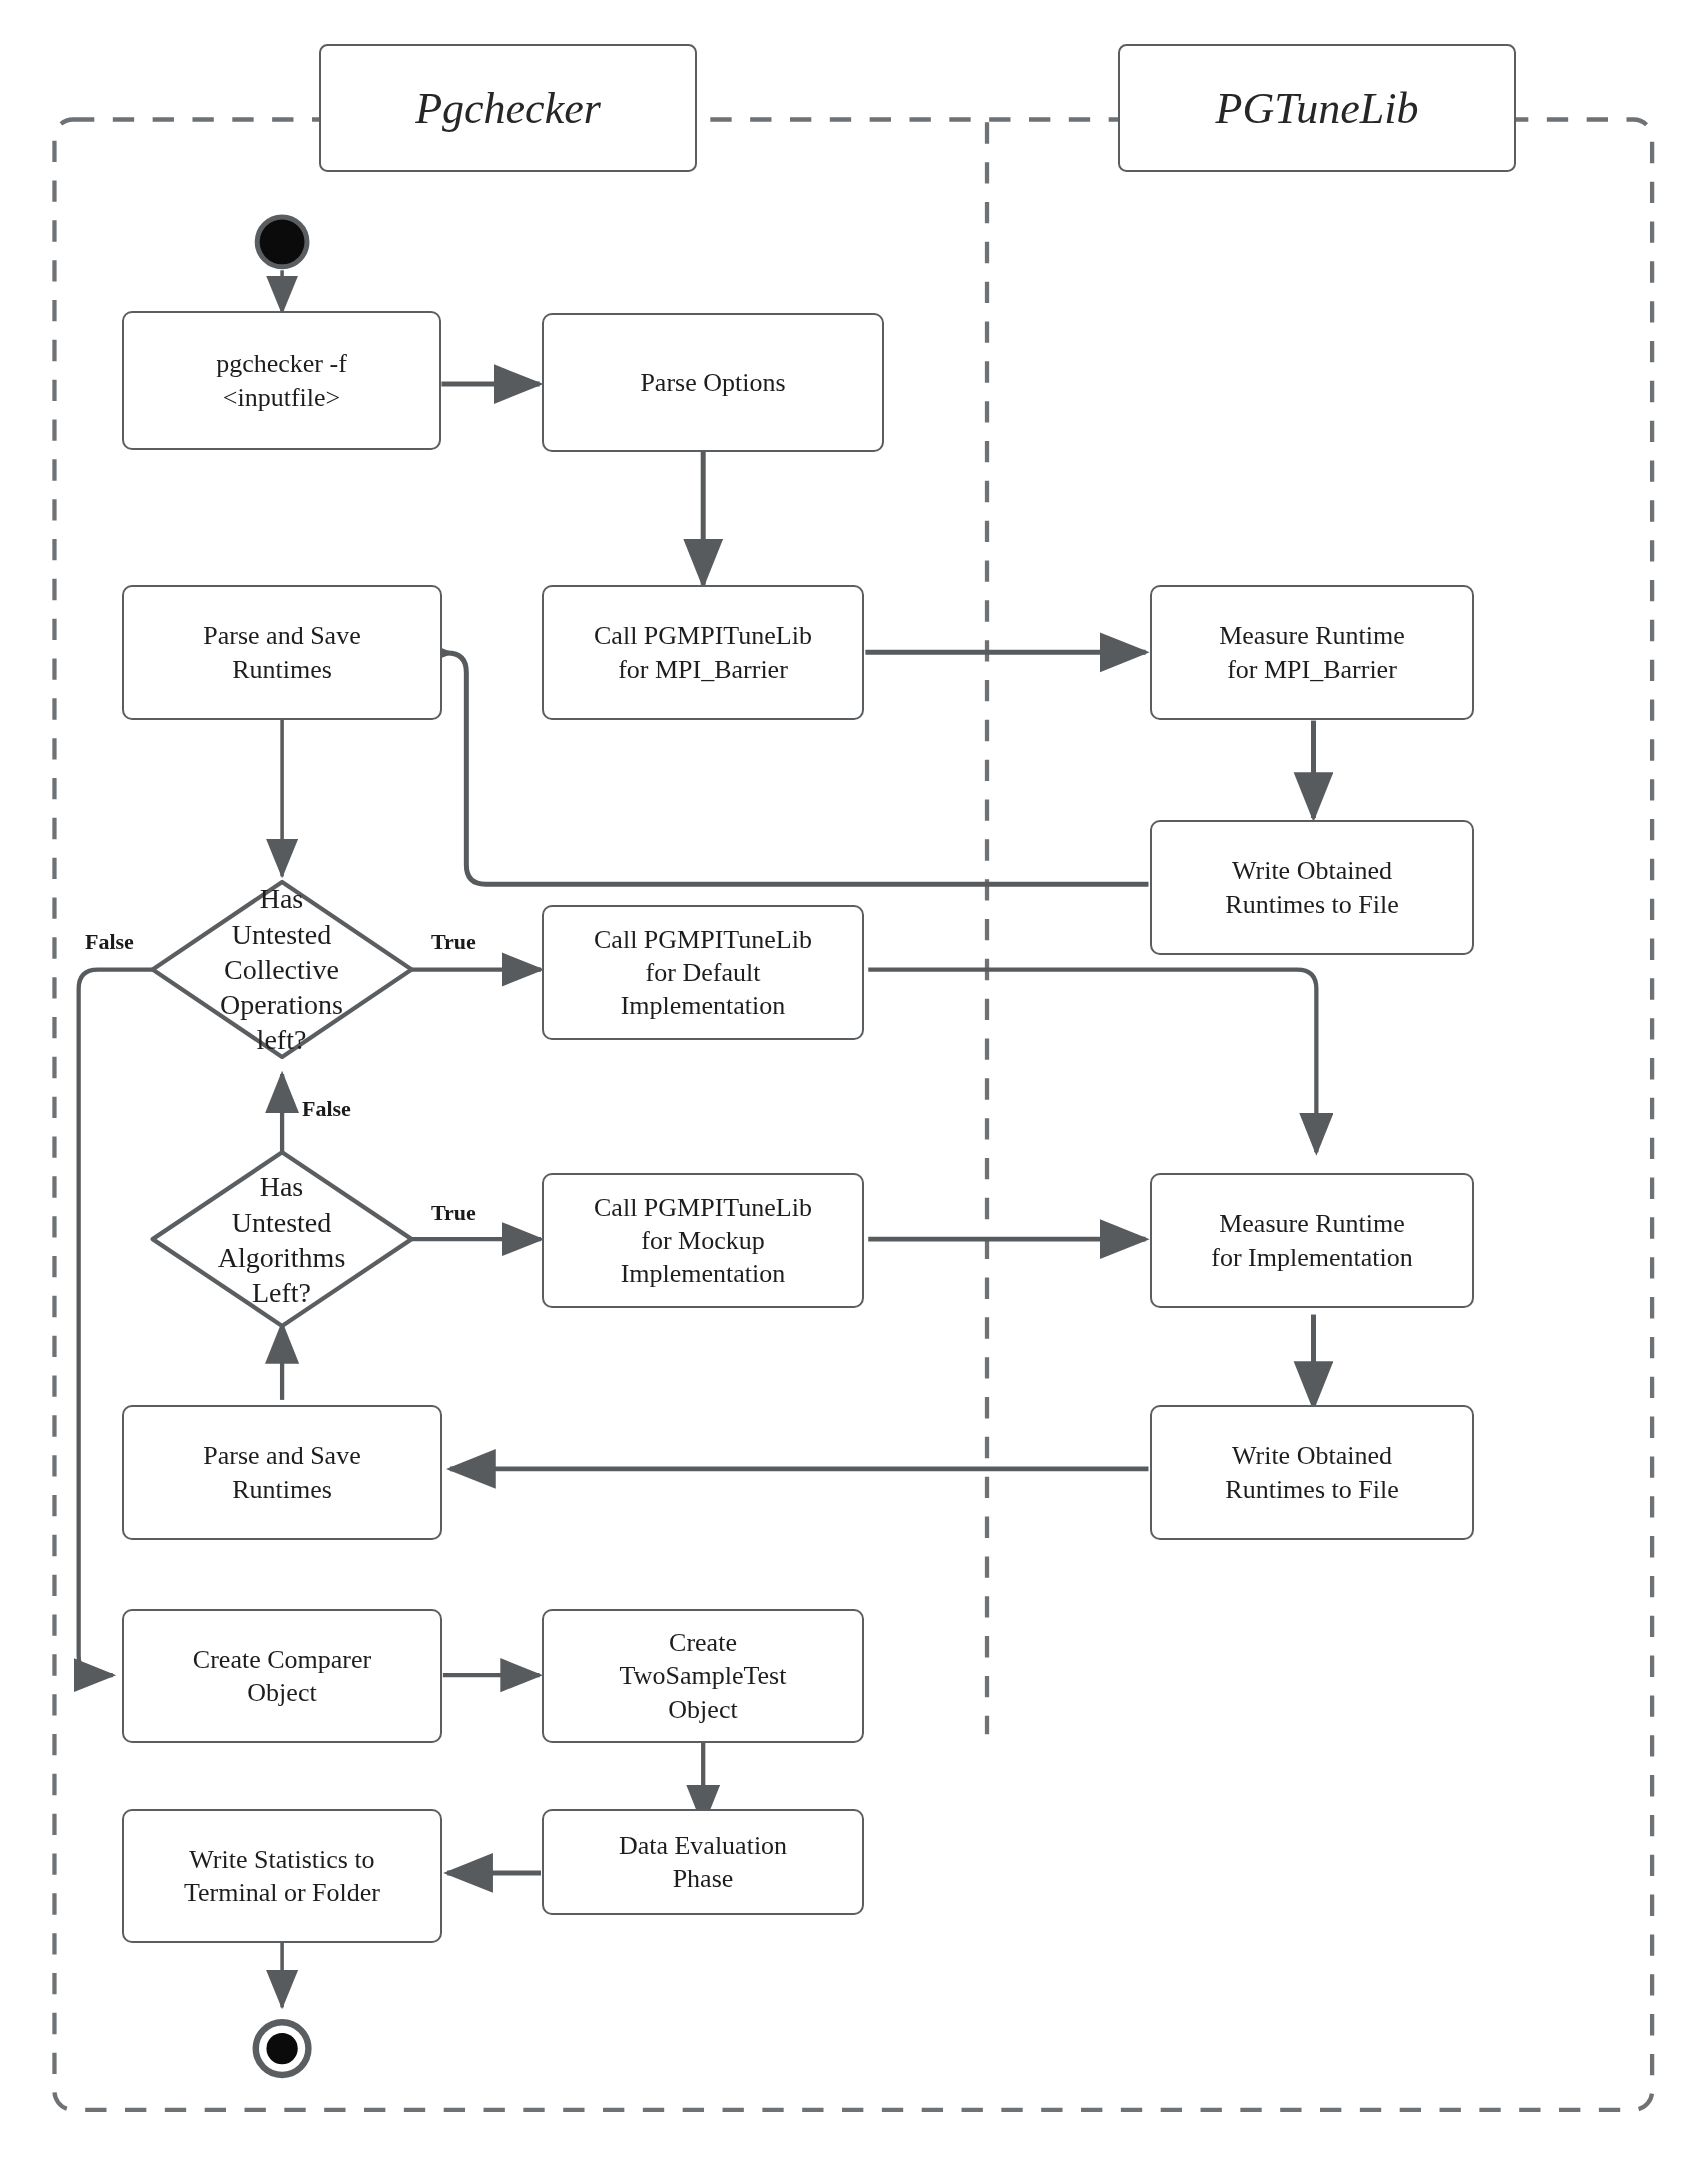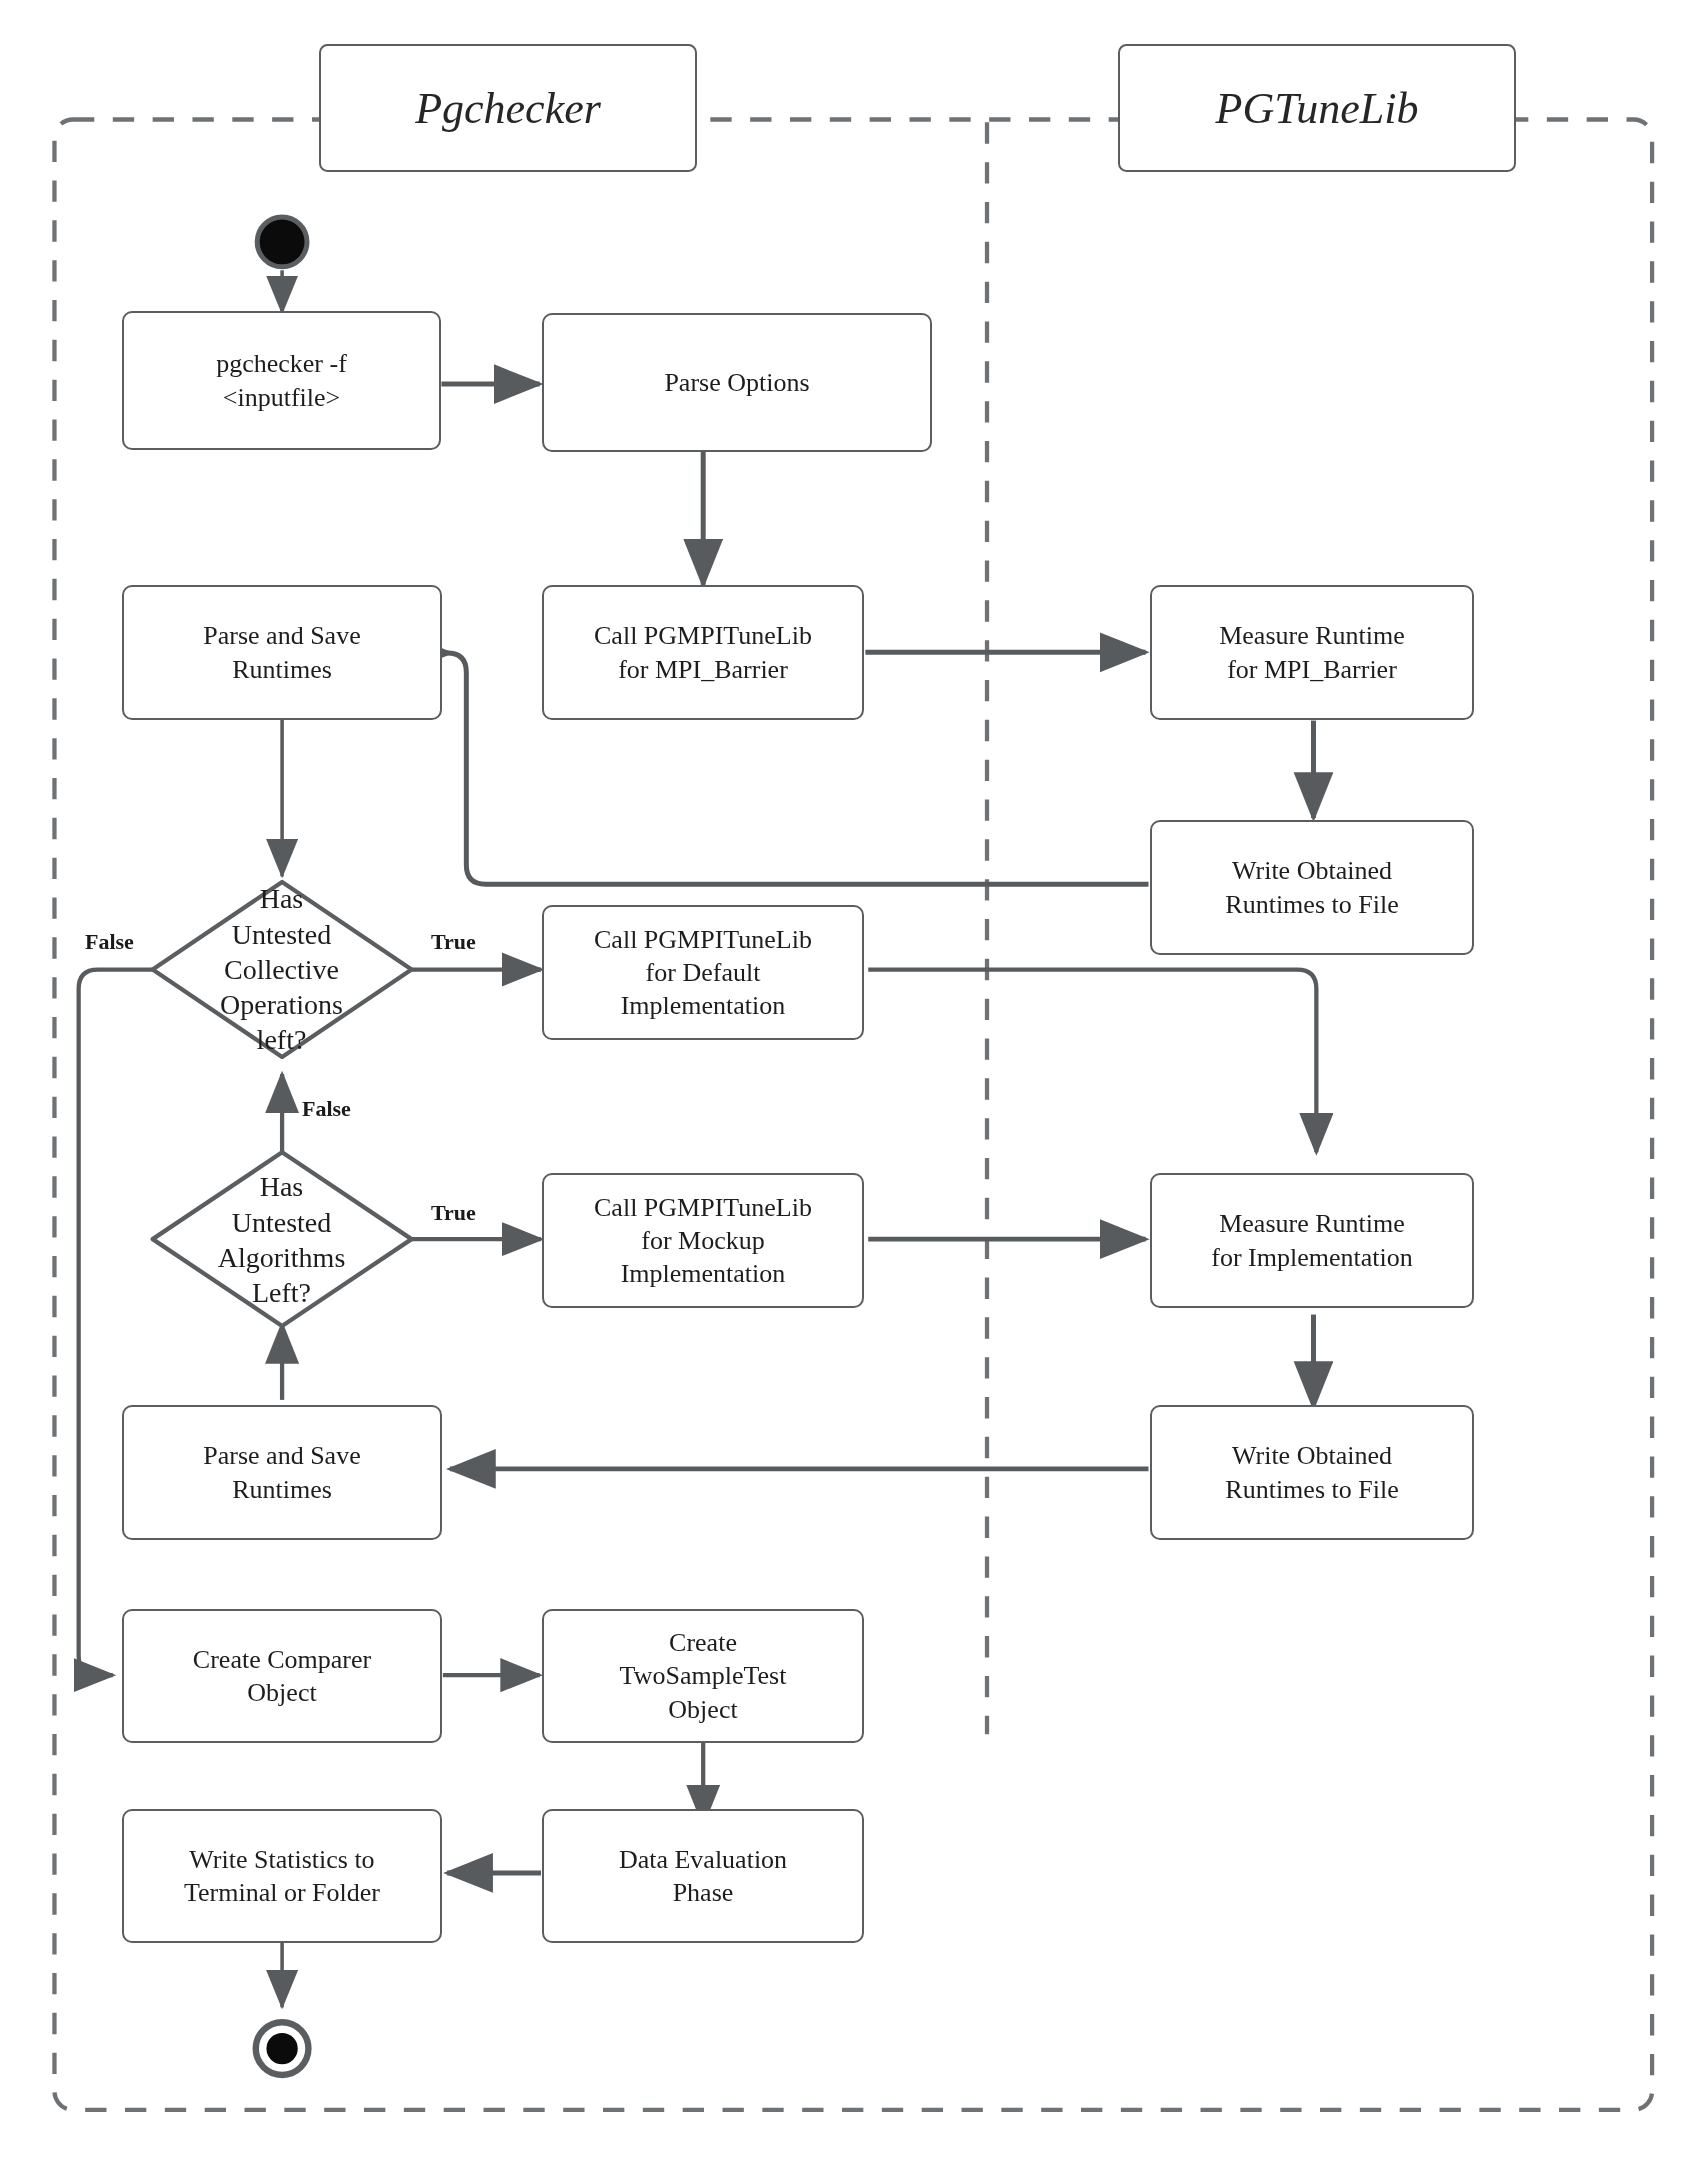--- a/index.html
+++ b/index.html
@@ -161,21 +161,21 @@
   <div class="lane-title" style="left:319px; top:44px; width:378px; height:128px;">
     <span>Pgchecker</span>
   </div>
   <div class="lane-title" style="left:1118px; top:44px; width:398px; height:128px;">
     <span>PGTuneLib</span>
   </div>
 
   <div class="node" style="left:122px; top:311px; width:319px; height:139px;">pgchecker -f
 &lt;inputfile&gt;</div>
 
-  <div class="node" style="left:542px; top:313px; width:390px; height:139px;">Parse Options</div>
+  <div class="node" style="left:542px; top:313px; width:342px; height:139px;">Parse Options</div>
 
   <div class="node" style="left:122px; top:585px; width:320px; height:135px;">Parse and Save
 Runtimes</div>
 
   <div class="node" style="left:542px; top:585px; width:322px; height:135px;">Call PGMPITuneLib
 for MPI_Barrier</div>
 
   <div class="node" style="left:1150px; top:585px; width:324px; height:135px;">Measure Runtime
 for MPI_Barrier</div>
 
@@ -202,21 +202,21 @@
   <div class="node" style="left:122px; top:1609px; width:320px; height:134px;">Create Comparer
 Object</div>
 
   <div class="node" style="left:542px; top:1609px; width:322px; height:134px;">Create
 TwoSampleTest
 Object</div>
 
   <div class="node" style="left:122px; top:1809px; width:320px; height:134px;">Write Statistics to
 Terminal or Folder</div>
 
-  <div class="node" style="left:542px; top:1809px; width:322px; height:134px;">Data Evaluation
+  <div class="node" style="left:542px; top:1809px; width:322px; height:106px;">Data Evaluation
 Phase</div>
 
   <div class="diamond-wrap" style="left:152px; top:882px; width:259px; height:175px;">
     <div class="diamond-label">Has
 Untested
 Collective
 Operations
 left?</div>
   </div>
 

